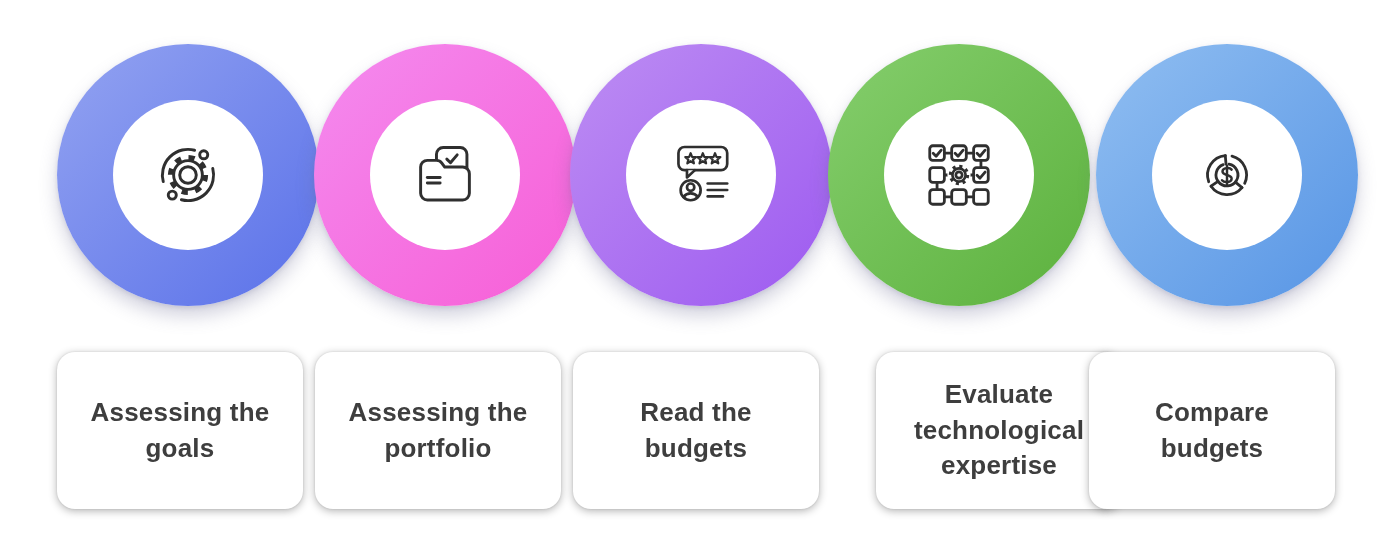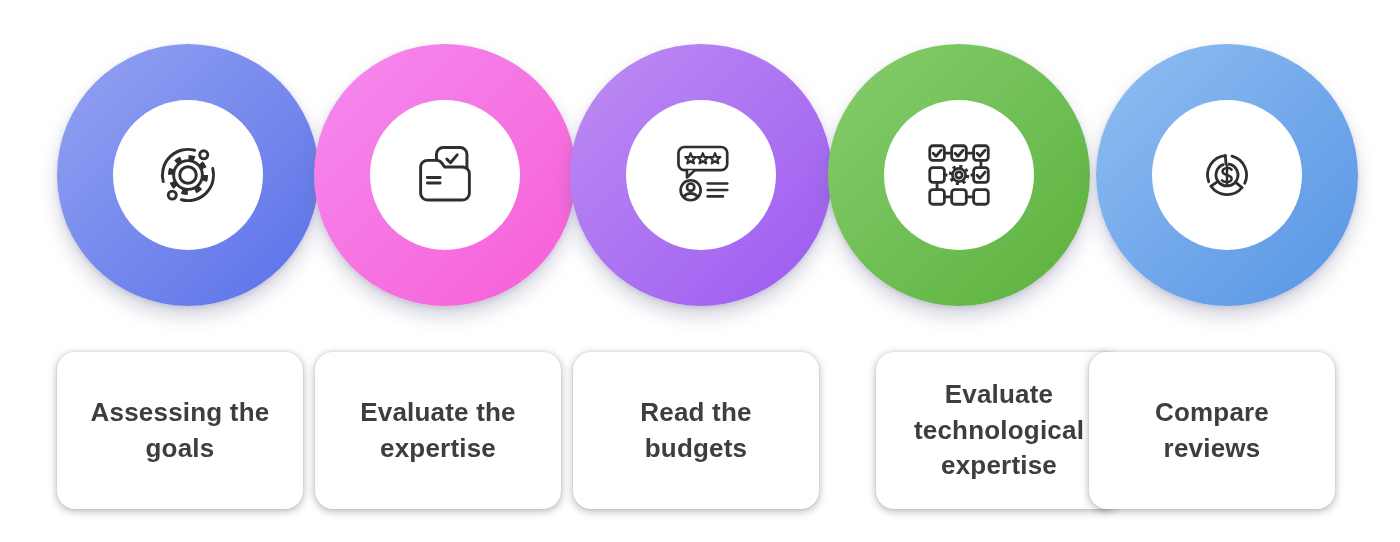--- a/index.html
+++ b/index.html
@@ -151,25 +151,25 @@
           </g>
         </g>
       </svg>
     </div>
   </div>
 
   <div class="step-card k0">
     <div class="step-label">Assessing the goals</div>
   </div>
   <div class="step-card k1">
-    <div class="step-label">Evaluate the expertise</div>
+    <div class="step-label">Assessing the portfolio</div>
   </div>
   <div class="step-card k2">
     <div class="step-label">Read the budgets</div>
   </div>
   <div class="step-card k3">
     <div class="step-label">Evaluate technological expertise</div>
   </div>
   <div class="step-card k4">
-    <div class="step-label">Compare reviews</div>
+    <div class="step-label">Compare budgets</div>
   </div>
 
 </div>
 
 </body></html>

